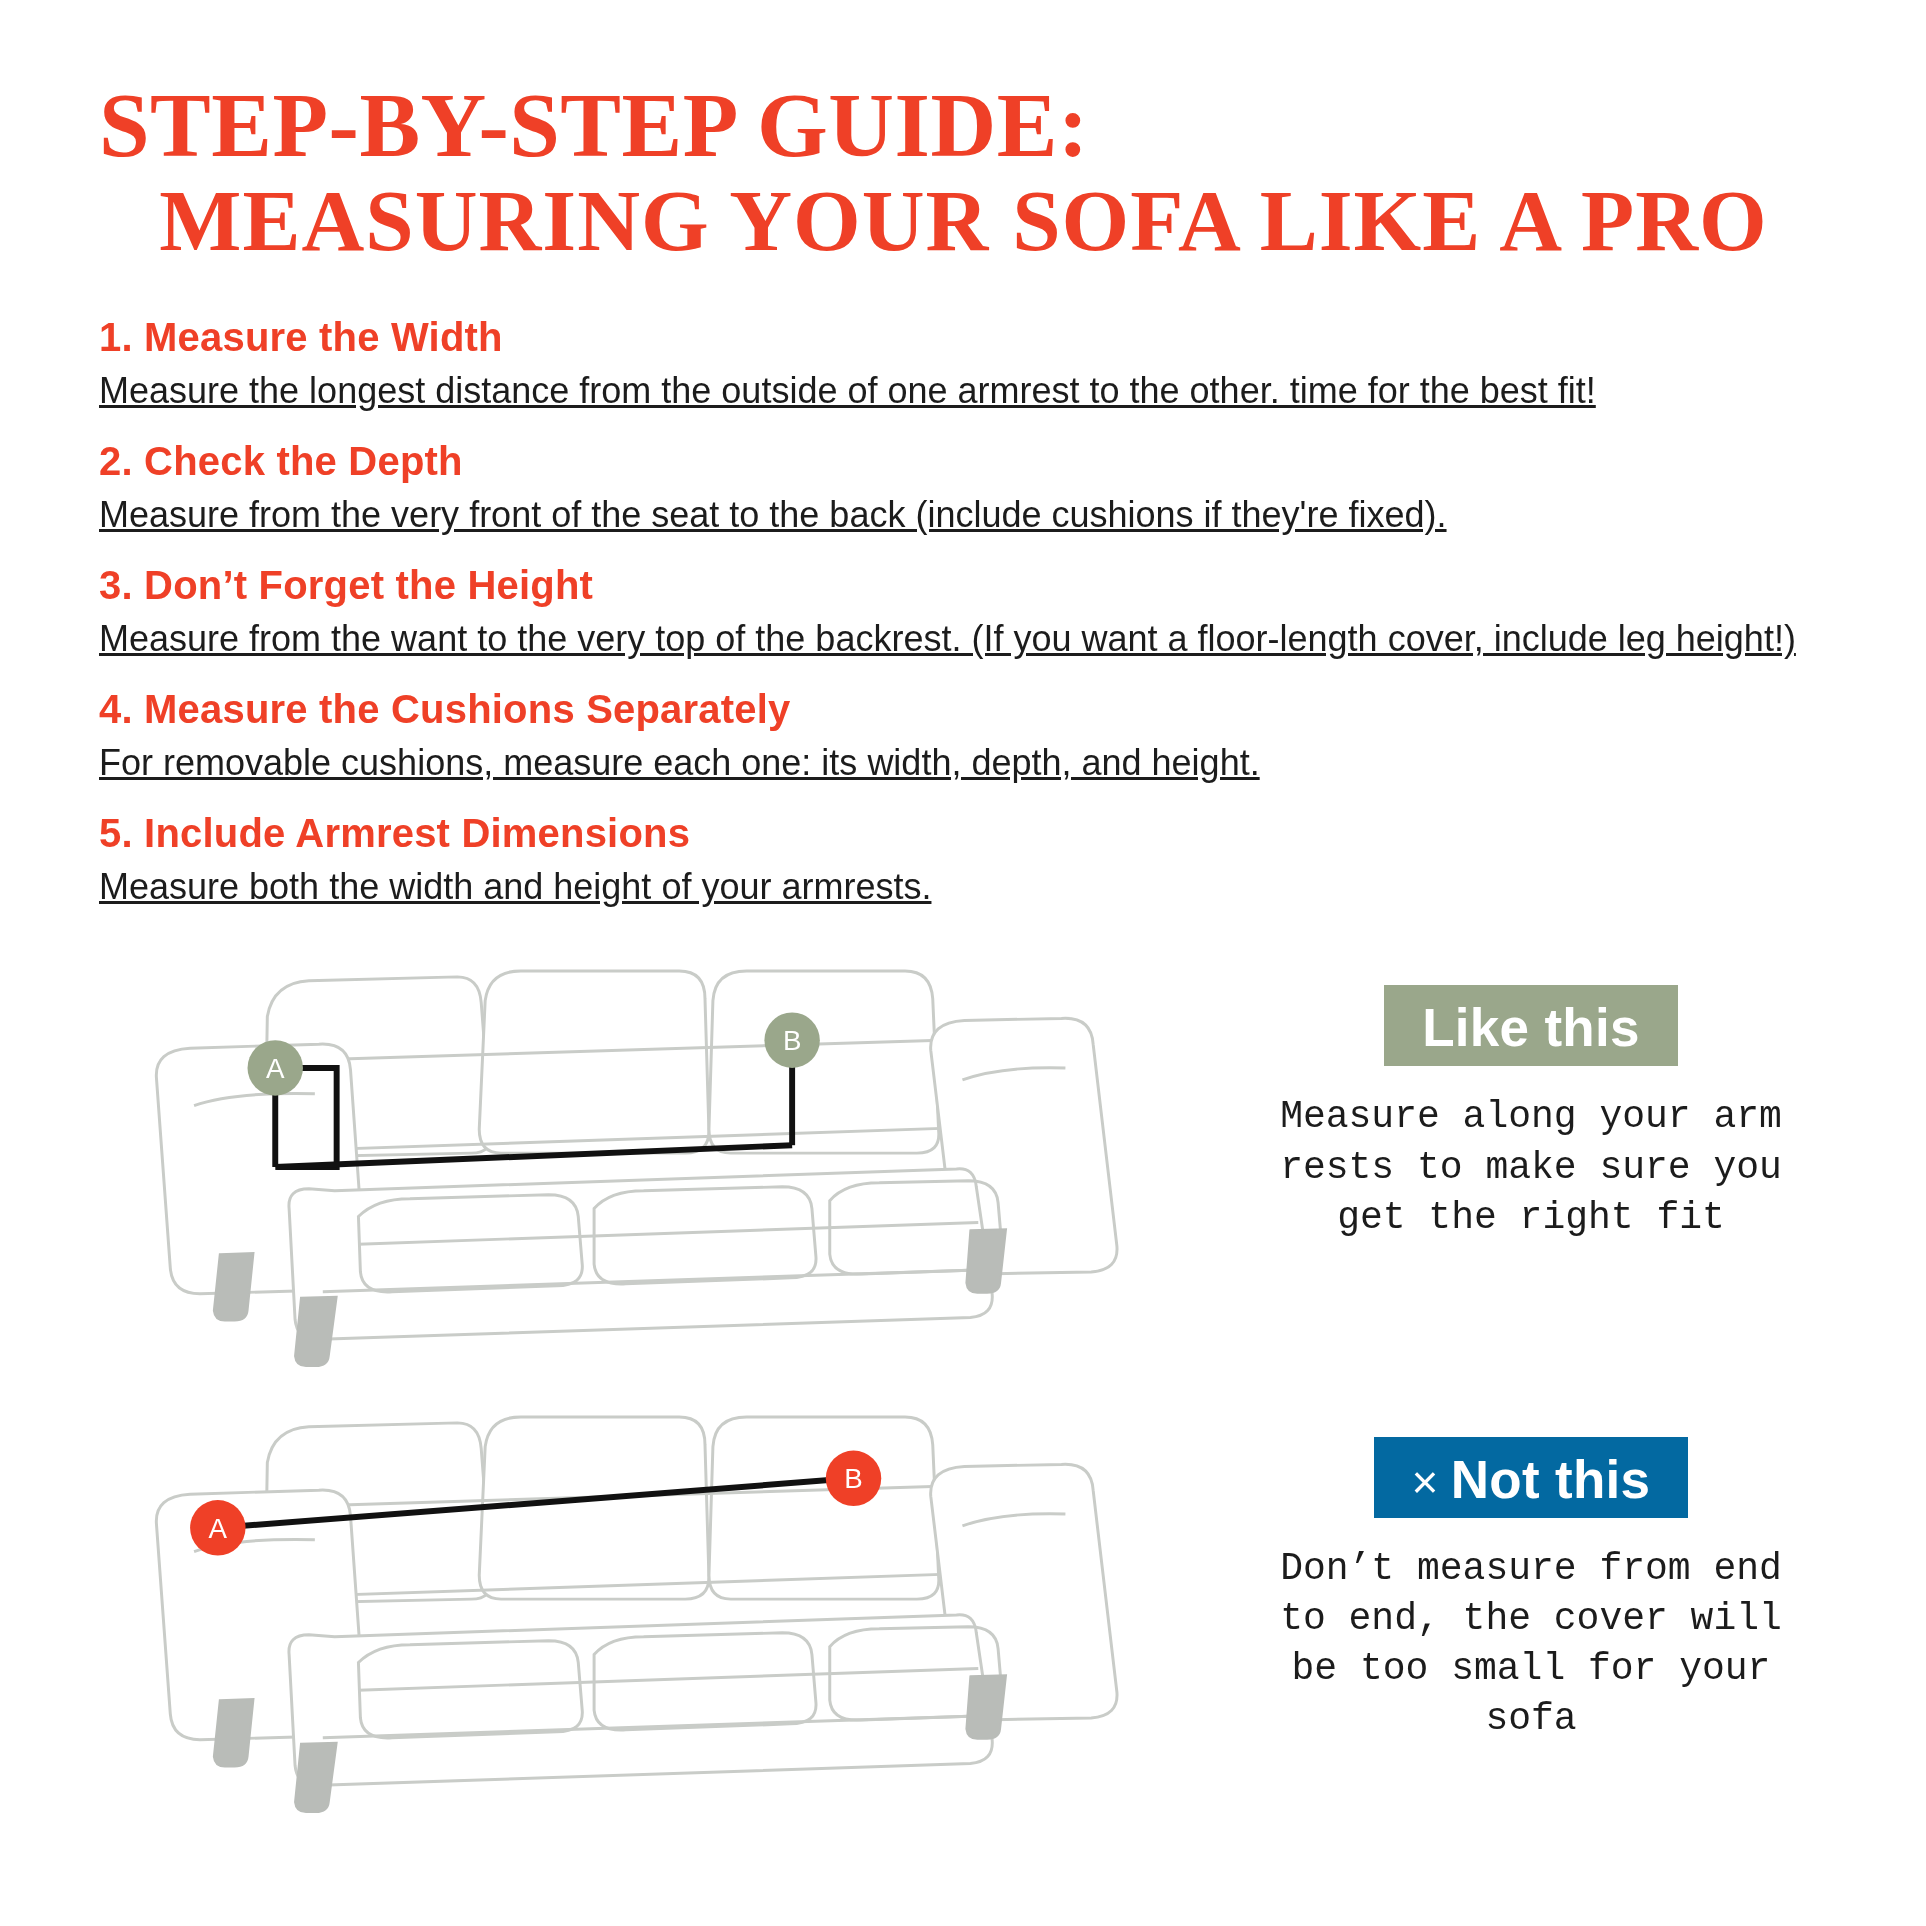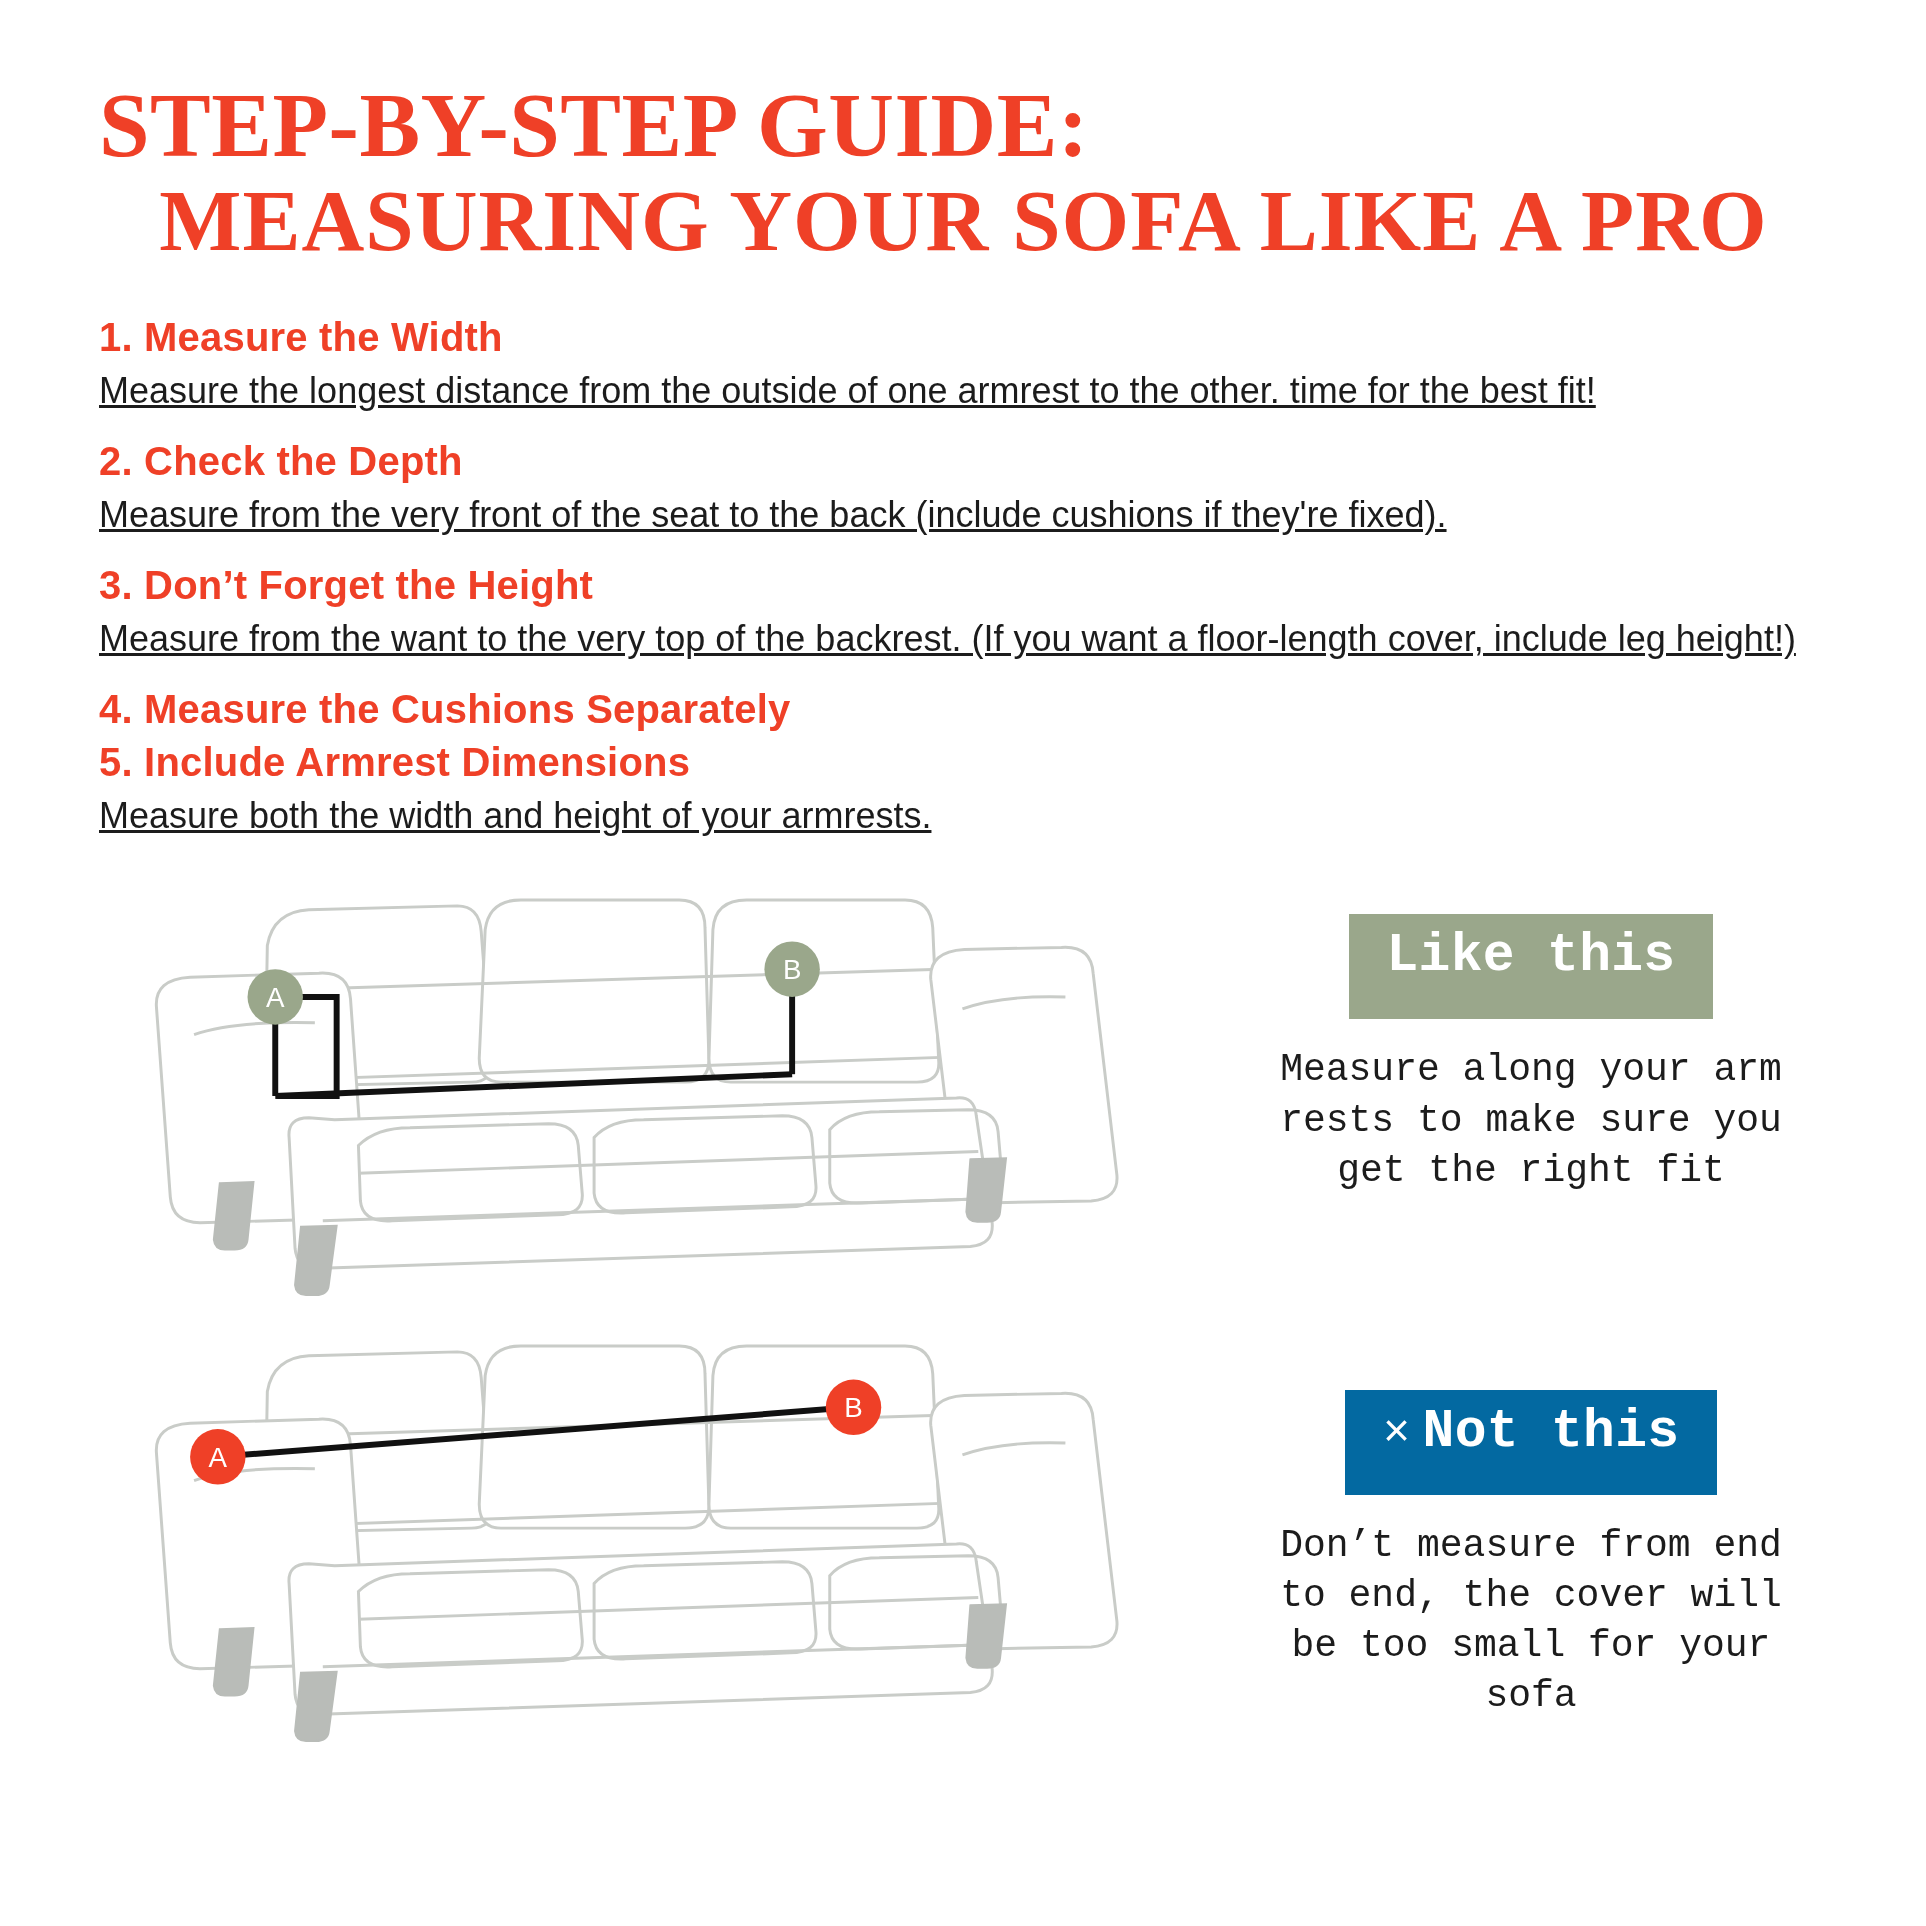--- a/index.html
+++ b/index.html
@@ -66,24 +66,23 @@
   .notes-col {
     flex: 1 1 auto;
     padding-left: 26px;
     padding-top: 28px;
   }
   .badge {
     display: inline-block;
     color: #ffffff;
     font-size: 53px;
     font-weight: bold;
-    padding: 16px 38px 36px 38px;
+    padding: 16px 38px 12px 38px;
     line-height: 1;
     letter-spacing: 0.3px;
-    font-family: Liberation Mono, monospace;
   }
   .badge-like { background: #9aa78b; }
   .badge-not { background: #0369a1; }
   .badge-not .x { font-weight: normal; font-size: 46px; margin-right: 12px; }
   .note-text {
     text-align: center;
     font-size: 38px;
     line-height: 1.32;
     color: #1c1c1c;
     margin-top: 26px;
@@ -125,20 +124,21 @@
       <p class="step-body">Measure from the very front of the seat to the back (include cushions if they're fixed).</p>
     </div>
 
     <div>
       <p class="step-head">3.  Don’t Forget the Height</p>
       <p class="step-body">Measure from the want to the very top of the backrest. (If you want a floor-length cover, include leg height!)</p>
     </div>
 
     <div>
       <p class="step-head">4. Measure the Cushions Separately</p>
+      <p class="step-body">For removable cushions, measure each one: its width, depth, and height.</p>
     </div>
 
     <div>
       <p class="step-head">5. Include Armrest Dimensions</p>
       <p class="step-body last">Measure both the width and height of your armrests.</p>
     </div>
 
   </div>
 
   <div class="lower">

